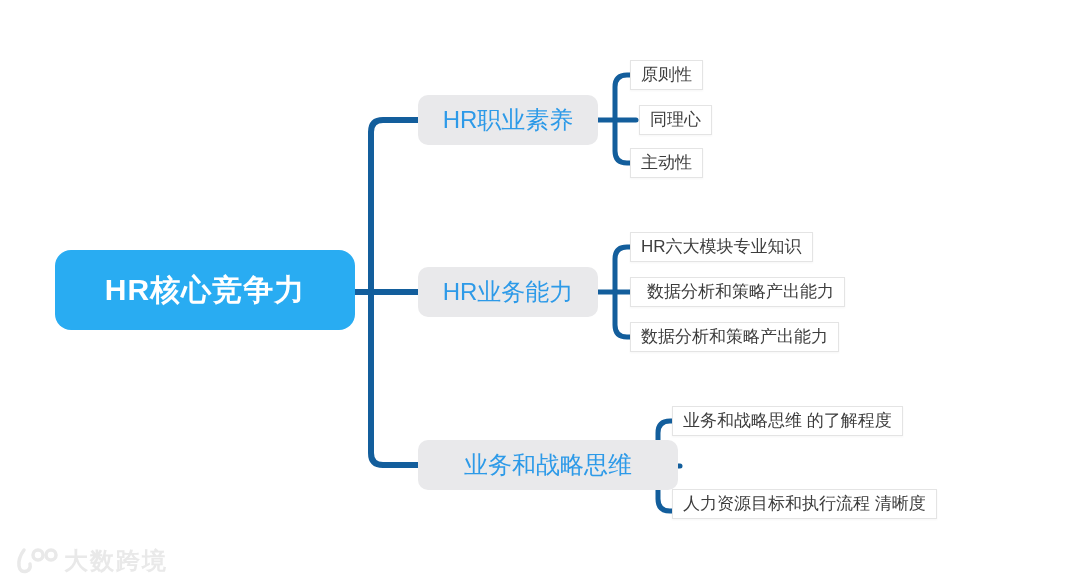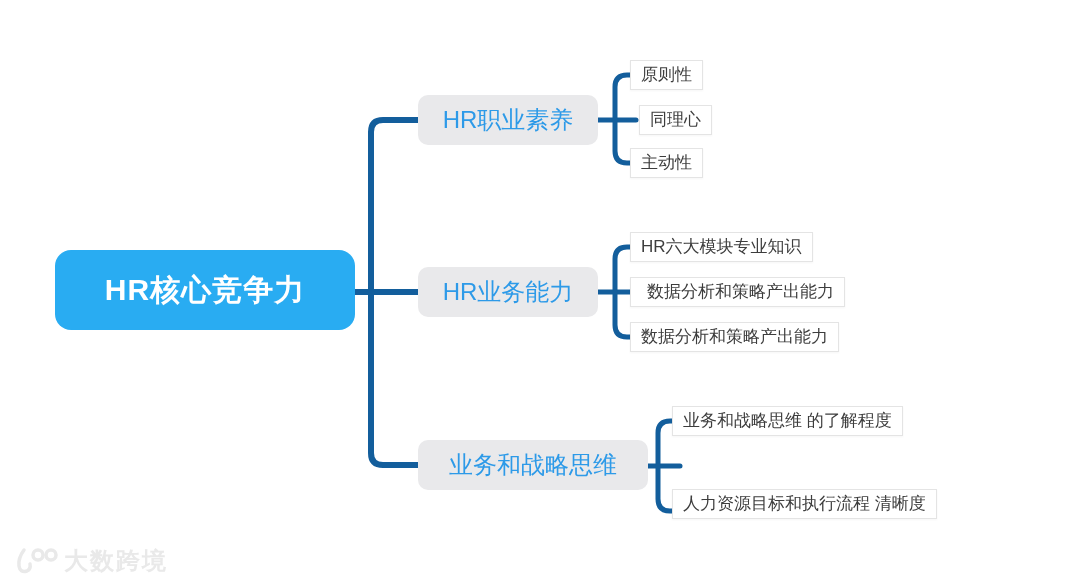--- a/index.html
+++ b/index.html
@@ -45,21 +45,21 @@
     color: #2D9AE8;
     font-size: 24px;
     display: flex;
     align-items: center;
     justify-content: center;
     white-space: nowrap;
     cursor: pointer;
   }
   .branch-1 { left: 418px; top: 95px;  width: 180px; }
   .branch-2 { left: 418px; top: 267px; width: 180px; }
-  .branch-3 { left: 418px; top: 440px; width: 230px; }
+  .branch-3 { left: 418px; top: 440px; width: 260px; }
 
   .child-node {
     height: 30px;
     line-height: 28px;
     background: #ffffff;
     border: 1px solid #E4E4E4;
     border-radius: 0;
     color: #3D3D3D;
     font-size: 17px;
     padding: 0 10px;

